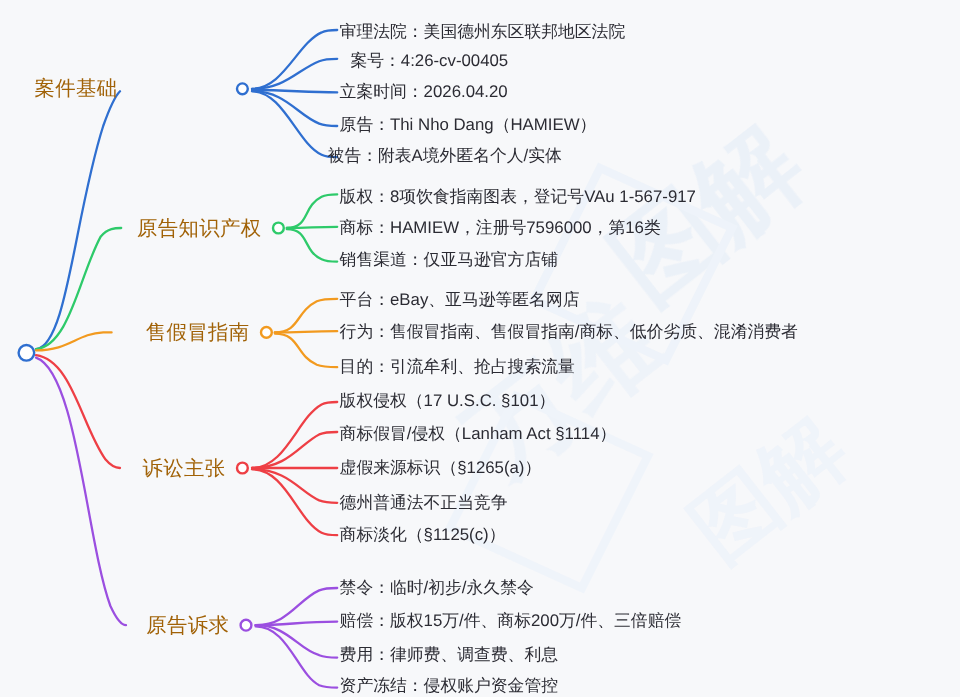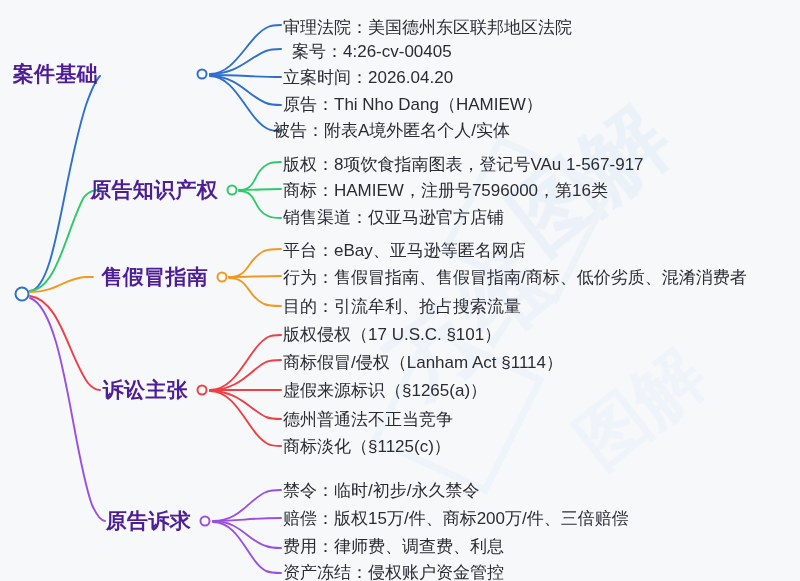--- a/index.html
+++ b/index.html
@@ -31,30 +31,30 @@
     position: absolute;
     left: 0; top: 0;
     width: 800px;
     height: 581px;
     pointer-events: none;
     opacity: 0.5;
   }
   .node-label {
     position: absolute;
     white-space: nowrap;
-    font-weight: bold;
-    font-size: 21px;
-    color: #4c1d95;
+    font-weight: normal;
+    font-size: 17px;
+    color: #a16207;
     letter-spacing: 0.3px;
     transform: translateY(-50%);
   }
   .leaf-label {
     position: absolute;
     white-space: nowrap;
-    font-size: 17px;
+    font-size: 14px;
     color: #2b2b33;
     transform: translateY(-50%);
   }
   .node-dot {
     position: absolute;
     border-radius: 50%;
     background: #ffffff;
     box-sizing: border-box;
     transform: translate(-50%, -50%);
   }

